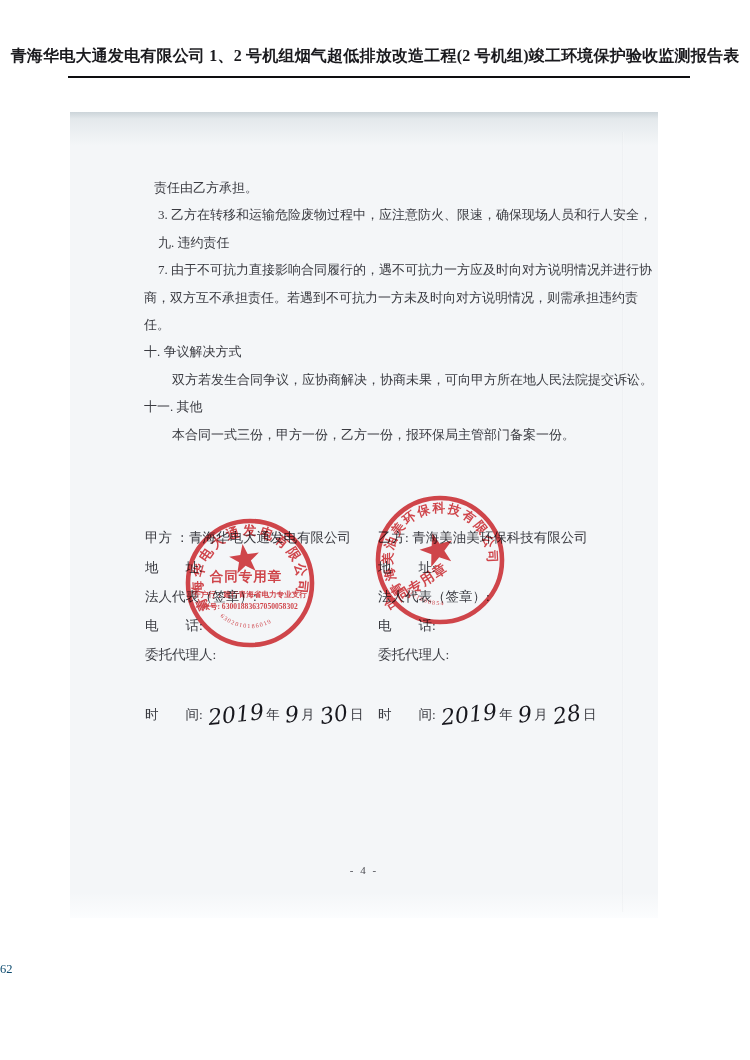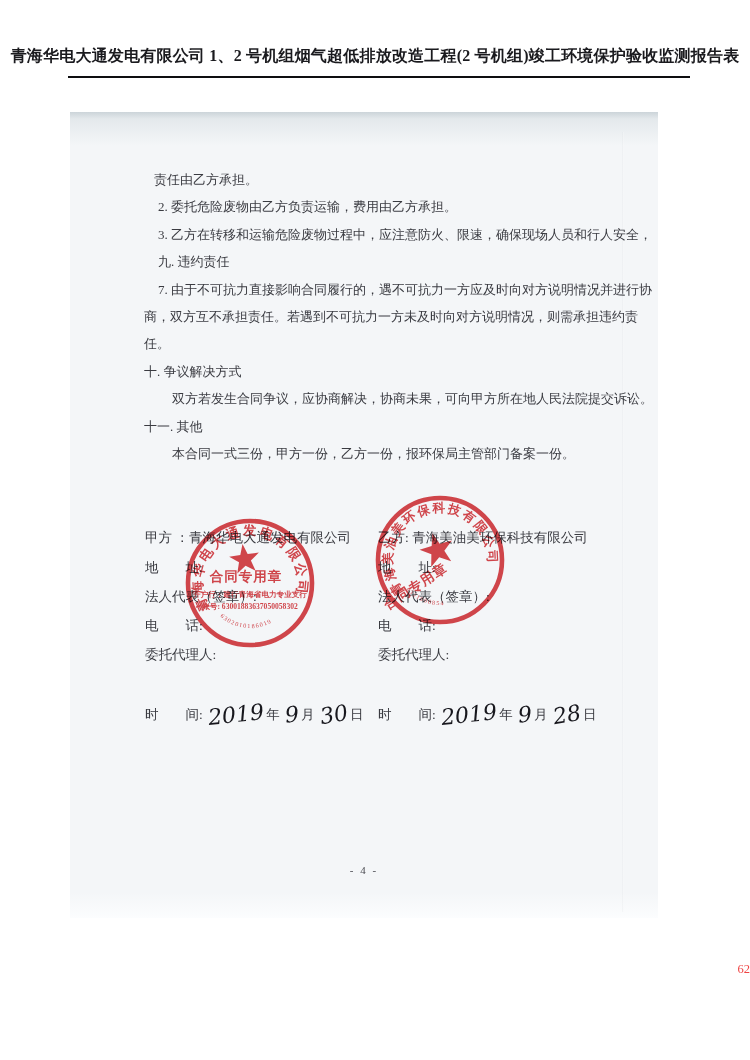--- a/index.html
+++ b/index.html
@@ -30,21 +30,21 @@
       linear-gradient(0deg, rgba(253,254,255,.85) 0px, rgba(253,254,255,0) 26px),
       #f4f6f8;
   }
   .crease{
     position:absolute;left:552px;top:20px;width:2px;height:780px;
     background:linear-gradient(90deg, rgba(120,130,140,.07), rgba(255,255,255,.4));
   }
 
   
   .body-text{
-    position:absolute;left:0;top:54px;width:100%;
+    position:absolute;left:0;top:62px;width:100%;
     font-size:13px;line-height:27.4px;color:var(--body-text);
   }
   .line{white-space:nowrap;}
   .indA{margin-left:84px;}
   .ind0{margin-left:74px;}
   .ind1{margin-left:88px;}
   .ind2{margin-left:102px;}
 
   
   .sigline{
@@ -77,38 +77,37 @@
   .stamp .title{fill:var(--stamp-red);font-size:13.5px;font-weight:bold;letter-spacing:1px;}
   .stamp .small{fill:var(--stamp-red);font-size:7.6px;font-weight:bold;}
   .stamp .tiny{fill:var(--stamp-red);font-size:6.2px;letter-spacing:1.2px;}
 
   
   .inner-pageno{
     position:absolute;left:0;top:752px;width:100%;text-align:center;
     font-size:11px;color:#4a4b52;letter-spacing:2px;
   }
   .outer-pageno{
-    position:absolute;left:0;top:962px;width:100%;text-align:right;
-    font-size:12.5px;color:#ef4444;
+    position:absolute;left:0;top:962px;width:100%;text-align:left;
+    font-size:12.5px;color:#0c4a6e;
   }
 </style>
 </head>
 <body>
 
 <div class="page">
 
   <div class="header-title">青海华电大通发电有限公司 1、2 号机组烟气超低排放改造工程(2 号机组)竣工环境保护验收监测报告表</div>
   <div class="header-rule"></div>
 
   <div class="scan">
     <div class="crease"></div>
 
     <div class="body-text">
       <div class="line indA">责任由乙方承担。</div>
-      <div class="line ind1">2. 委托危险废物由乙方负责运输，费用由乙方承担。</div>
       <div class="line ind1">3. 乙方在转移和运输危险废物过程中，应注意防火、限速，确保现场人员和行人安全，</div>
       <div class="line ind1">九. 违约责任</div>
       <div class="line ind1">7. 由于不可抗力直接影响合同履行的，遇不可抗力一方应及时向对方说明情况并进行协</div>
       <div class="line ind0">商，双方互不承担责任。若遇到不可抗力一方未及时向对方说明情况，则需承担违约责</div>
       <div class="line ind0">任。</div>
       <div class="line ind0">十. 争议解决方式</div>
       <div class="line ind2">双方若发生合同争议，应协商解决，协商未果，可向甲方所在地人民法院提交诉讼。</div>
       <div class="line ind0">十一. 其他</div>
       <div class="line ind2">本合同一式三份，甲方一份，乙方一份，报环保局主管部门备案一份。</div>
     </div>

